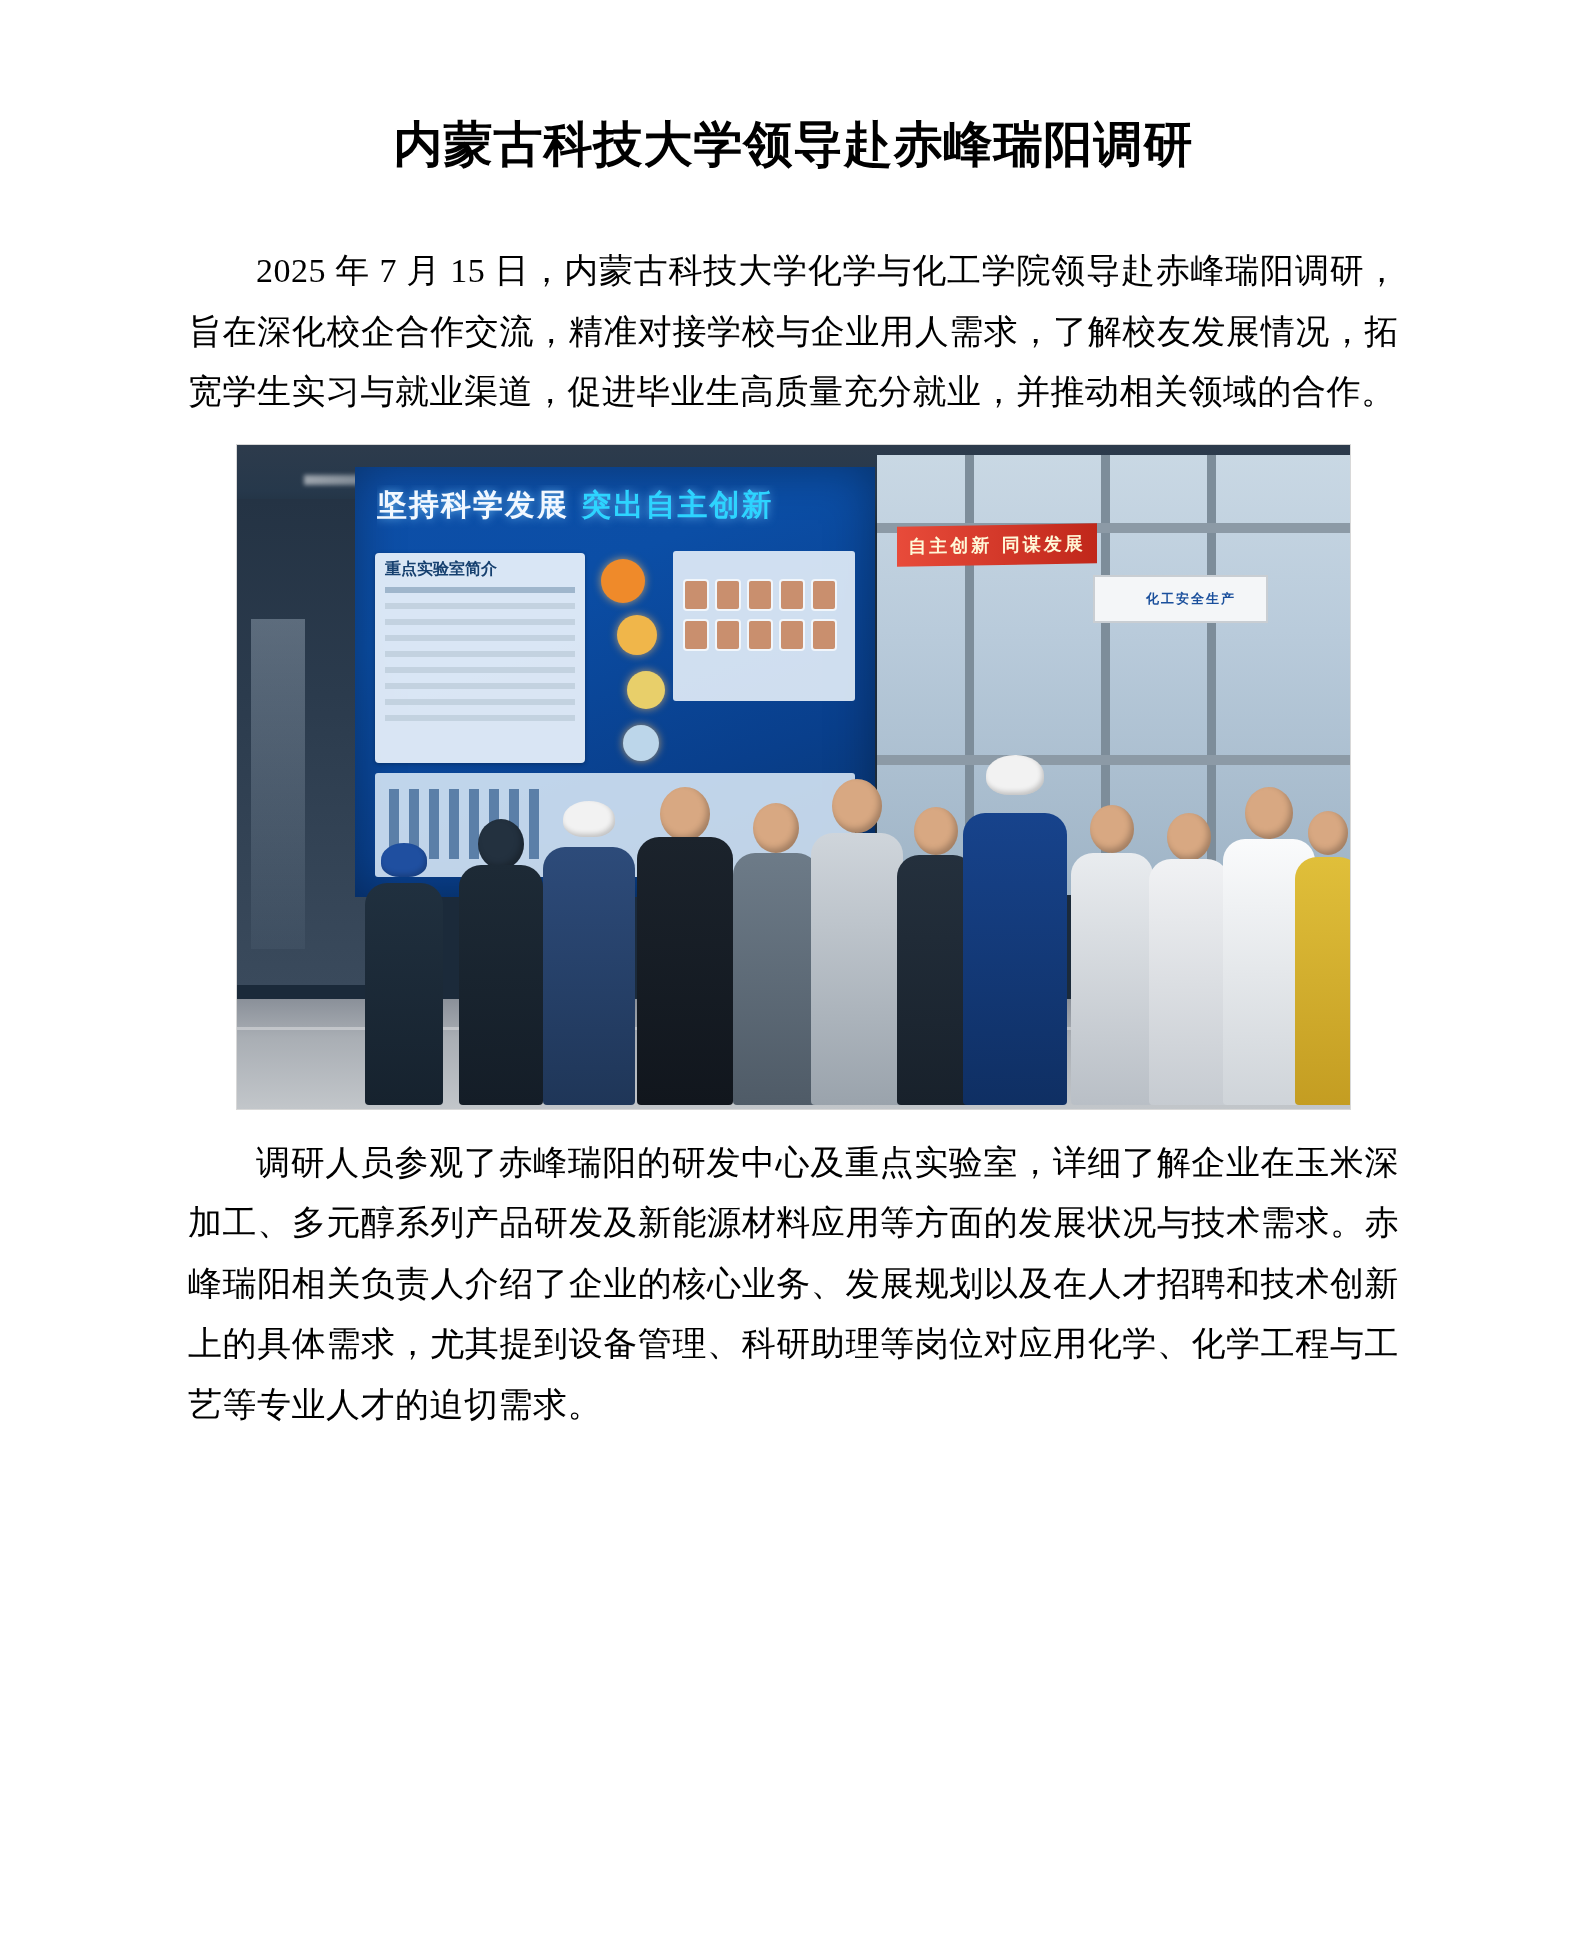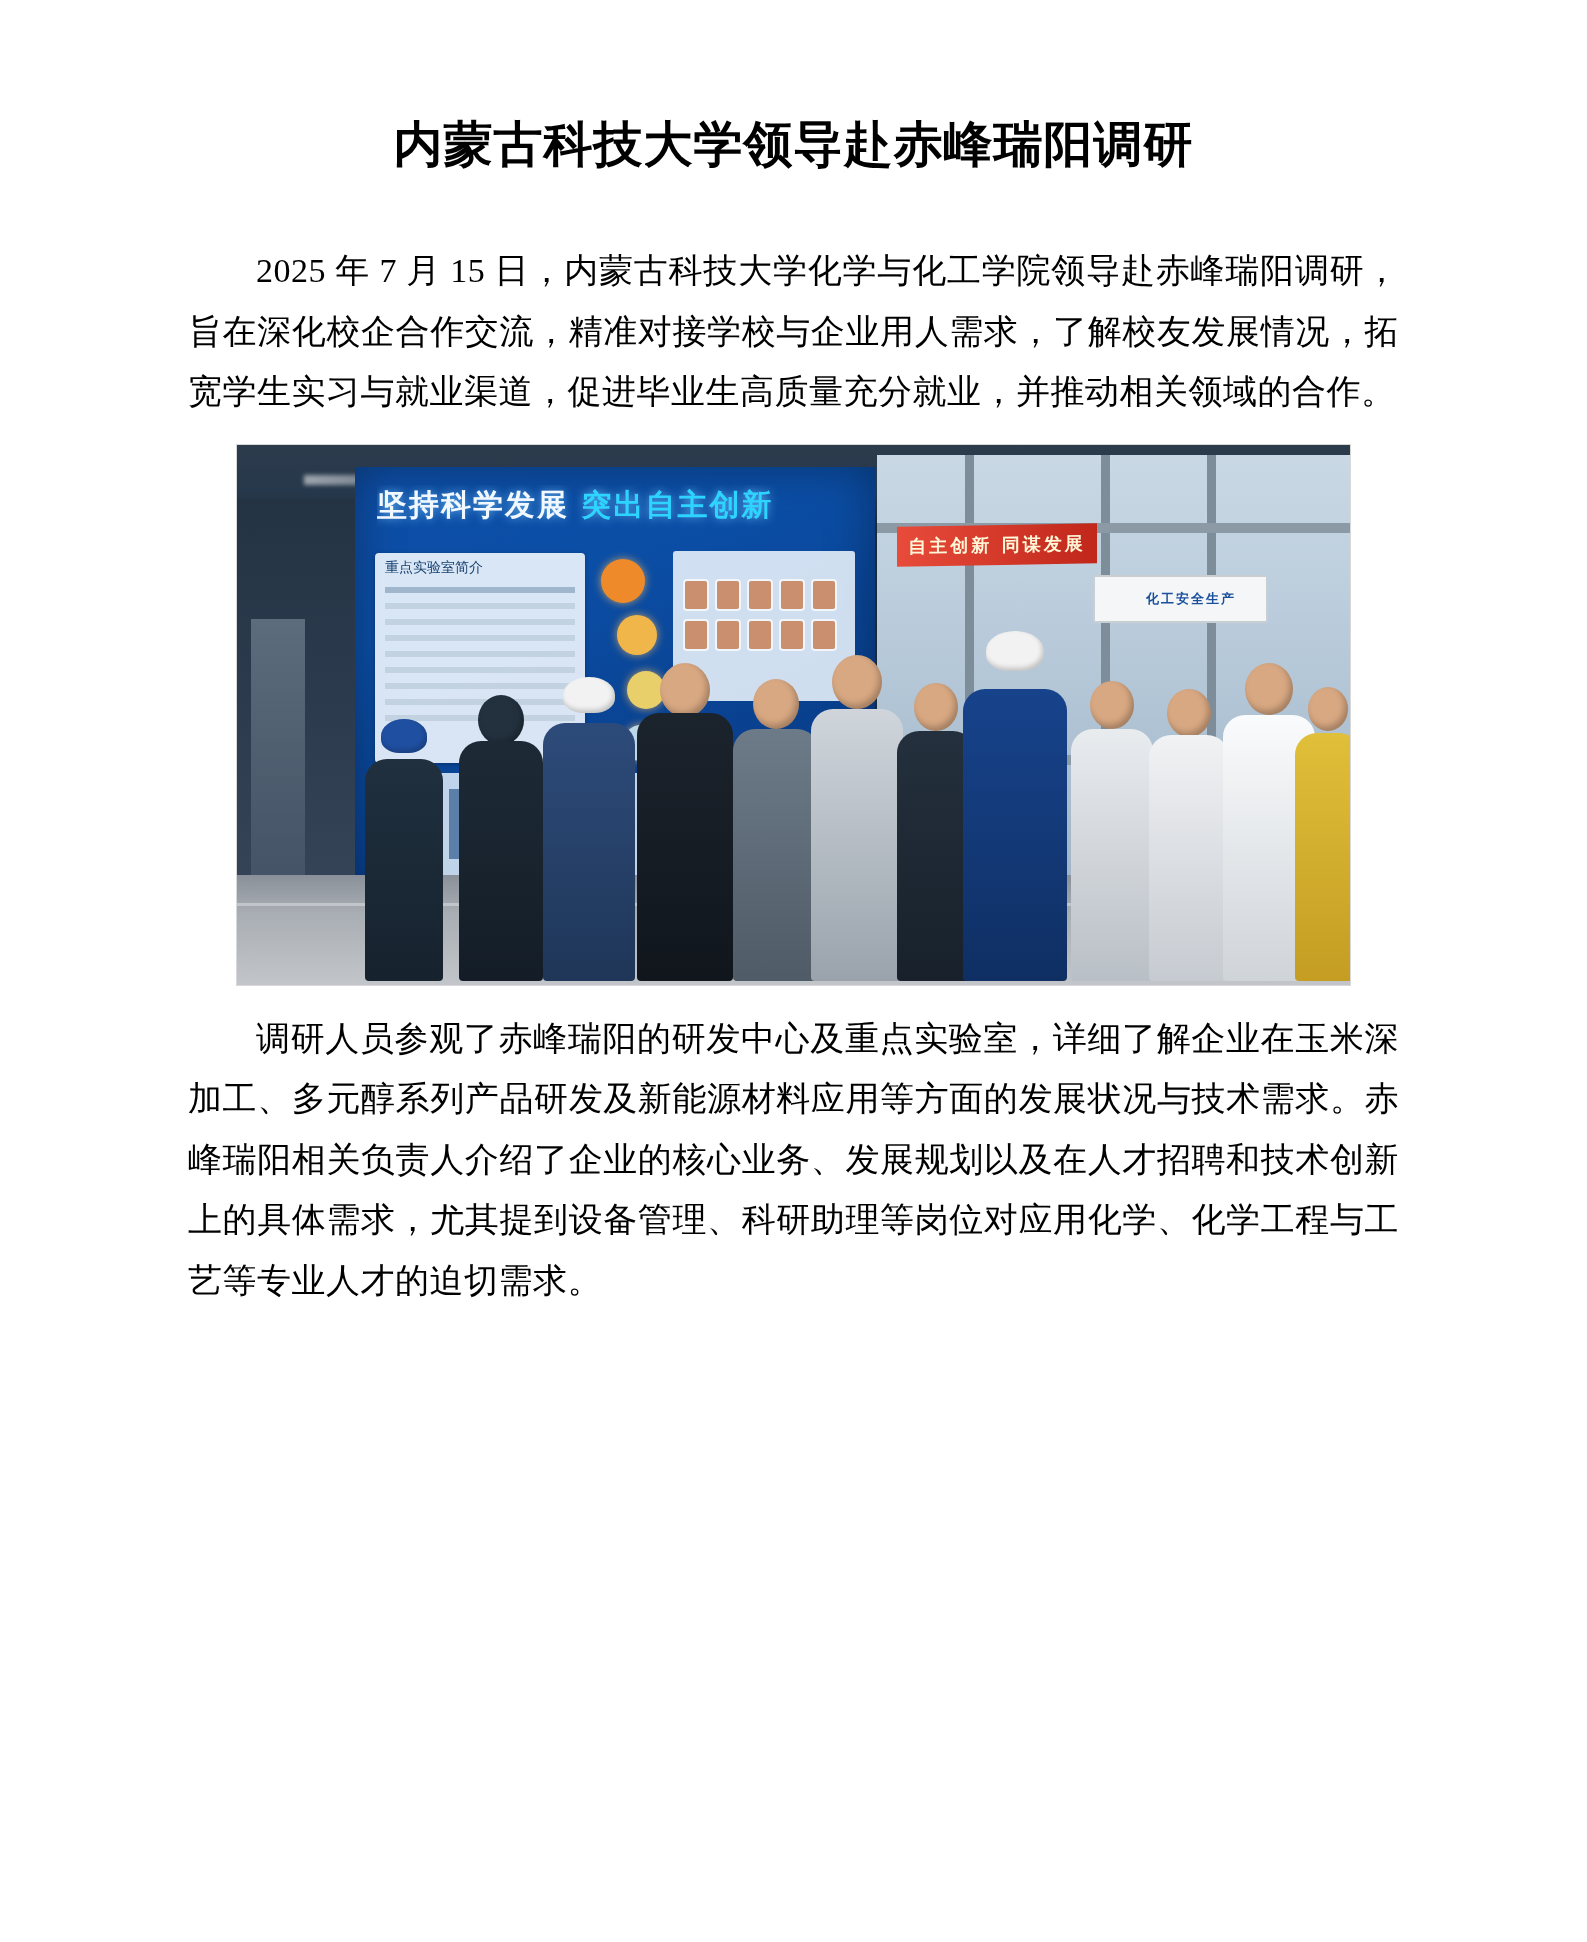--- a/index.html
+++ b/index.html
@@ -46,21 +46,21 @@
   .para + .para { margin-top: 6px; }
 
   
   .figure {
     margin: 22px 0 24px 0;
     display: block;
   }
   .photo {
     position: relative;
     width: 1113px;
-    height: 540px;
+    height: 664px;
     margin: 0 auto;
     overflow: hidden;
     background: #1b2a3a;
     box-shadow: 0 0 0 1px #d8d8d8;
   }
   
   .ph-ceiling {
     position: absolute; left: 0; top: 0; width: 100%; height: 78px;
     background: linear-gradient(180deg, #2d3b4c 0%, #26384b 60%, #1d2c3c 100%);
   }
@@ -107,22 +107,22 @@
   .ph-panel.p1 { left: 20px; top: 86px; width: 210px; height: 210px; }
   .ph-panel.p1:before {
     content: "";
     position: absolute; left: 10px; top: 34px; right: 10px; height: 6px;
     background: #9fb6cc;
     box-shadow: 0 16px 0 #c3d2e0, 0 32px 0 #c3d2e0, 0 48px 0 #c3d2e0,
                 0 64px 0 #c3d2e0, 0 80px 0 #c3d2e0, 0 96px 0 #c3d2e0,
                 0 112px 0 #c3d2e0, 0 128px 0 #c3d2e0;
   }
   .ph-panel.p1 .cap {
-    position: absolute; left: 10px; top: 6px; font-size: 14px; color: #16406f;
-    font-family: "DejaVu Sans", sans-serif; font-weight: 400;
+    position: absolute; left: 10px; top: 6px; font-size: 16px; color: #16406f;
+    font-family: "DejaVu Sans", sans-serif; font-weight: 700;
   }
   .ph-chip {
     position: absolute; border-radius: 50%;
     background: #f4a83a;
     box-shadow: 0 0 8px rgba(255,190,90,0.7);
   }
   .ph-chip.c1 { left: 246px; top: 92px; width: 44px; height: 44px; background: #ef8a2a; }
   .ph-chip.c2 { left: 262px; top: 148px; width: 40px; height: 40px; background: #f0b64a; }
   .ph-chip.c3 { left: 272px; top: 204px; width: 38px; height: 38px; background: #e8cf6a; }
   .ph-chip.c4 { left: 268px; top: 258px; width: 36px; height: 36px; background: #bcd6ea; }

